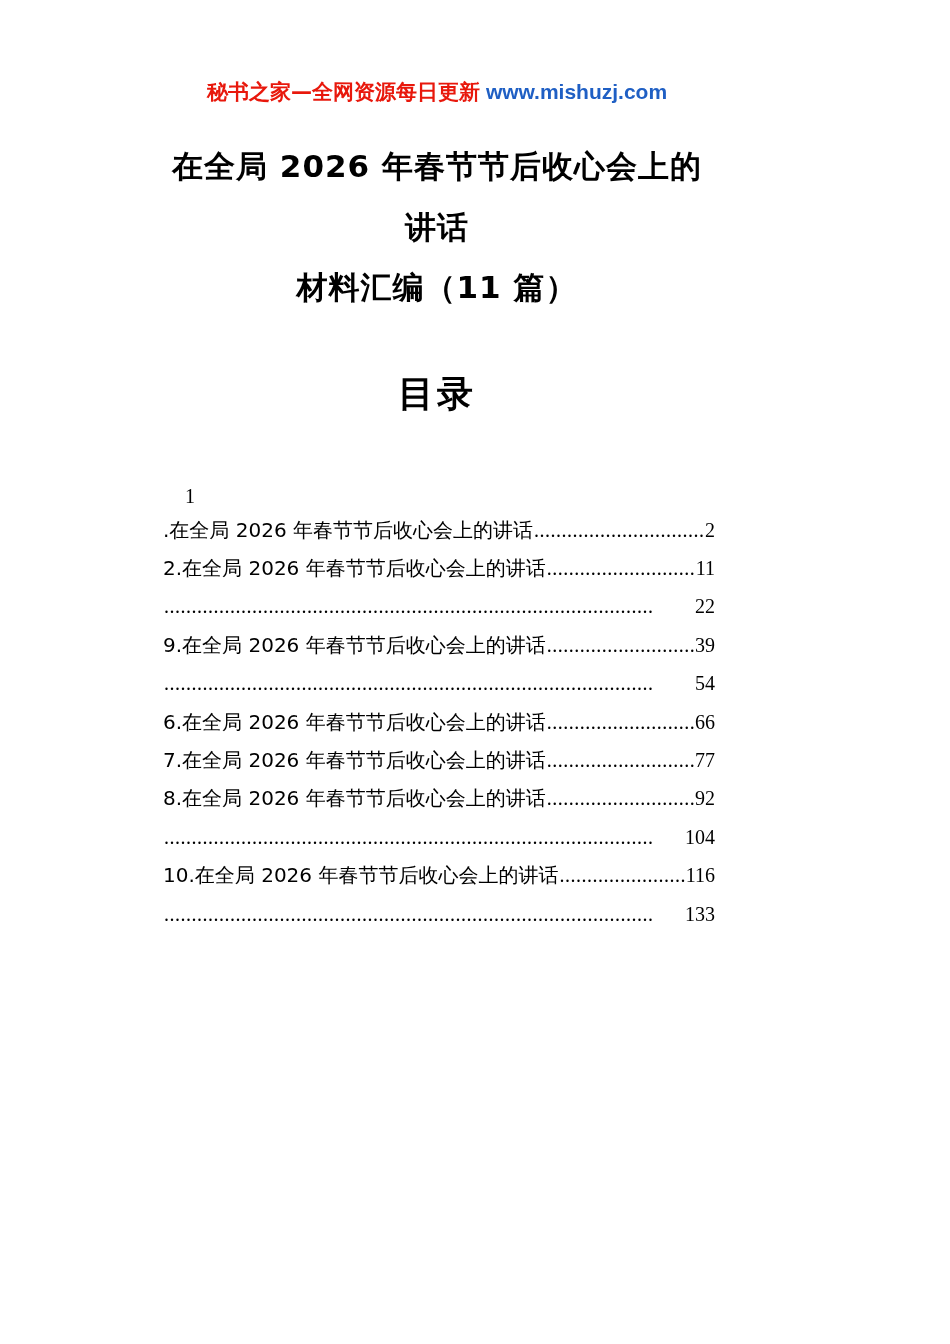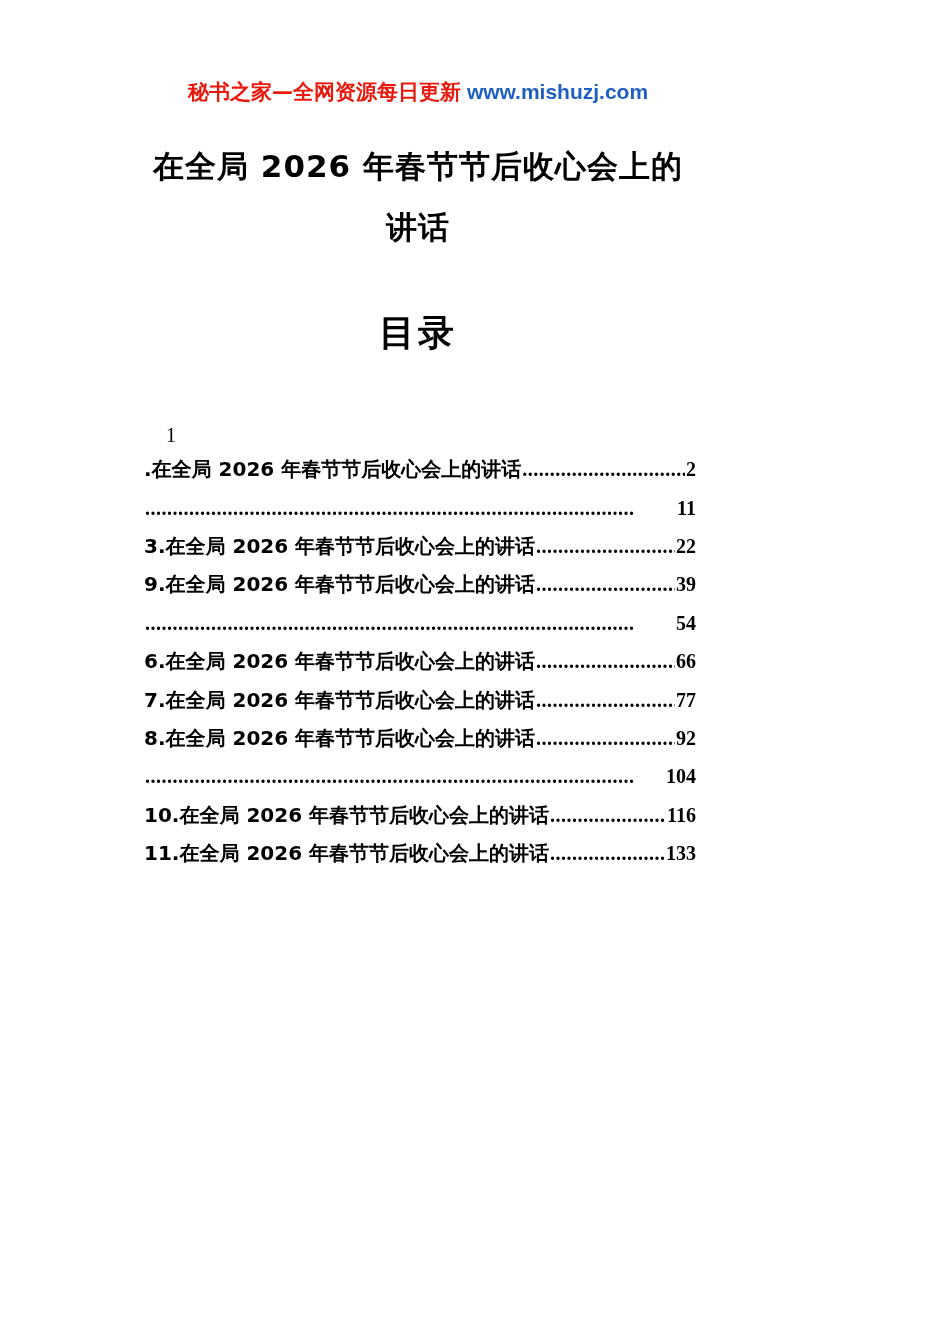--- a/index.html
+++ b/index.html
@@ -14,20 +14,21 @@
     color: #000000;
     position: relative;
     overflow: hidden;
   }
   .page {
     width: 836px;
     height: 1344px;
     box-sizing: border-box;
     padding: 78px 140px 16px 140px;
     position: relative;
+    margin-left: 19px;
   }
   
   .site-header {
     text-align: center;
     font-size: 21px;
     line-height: 1.3;
     white-space: nowrap;
     margin-bottom: 30px;
     font-family: "Liberation Sans", sans-serif;
   }
@@ -80,21 +81,20 @@
     font-family: "Liberation Serif", serif;
     padding-left: 22px;
     line-height: 1.5;
   }
   .toc-row {
     display: flex;
     align-items: flex-start;
     font-size: 21px;
     line-height: 1.92;
     white-space: nowrap;
-    font-weight: bold;
   }
   .toc-row .label {
     font-family: "DejaVu Sans", sans-serif;
     font-size: 20px;
   }
   .toc-row .leader {
     flex: 1 1 auto;
     overflow: hidden;
     white-space: nowrap;
     font-family: "Liberation Serif", serif;
@@ -112,38 +112,39 @@
 <body>
 
 <div class="page">
 
   <div class="site-header">
     <span class="brand">秘书之家</span><span class="tagline">—全网资源每日更新</span><span class="site-url">www.mishuzj.com</span>
   </div>
 
   <div class="doc-title">
     <span class="line1">在全局 2026 年春节节后收心会上的讲话</span>
+    <span class="line2">材料汇编（11 篇）</span>
   </div>
 
   <div class="toc-heading">目录</div>
 
   <div class="toc">
     <div class="toc-first-num">1</div>
     <div id="toc-list">
         <div class="toc-row">
           <span class="label">.在全局 2026 年春节节后收心会上的讲话</span>
           <span class="leader">.........................................................................................</span>
           <span class="pagenum">2</span>
         </div>
         <div class="toc-row">
+          <span class="label">2.在全局 2026 年春节节后收心会上的讲话</span>
           <span class="leader">.........................................................................................</span>
           <span class="pagenum">11</span>
         </div>
         <div class="toc-row">
-          <span class="label">3.在全局 2026 年春节节后收心会上的讲话</span>
           <span class="leader">.........................................................................................</span>
           <span class="pagenum">22</span>
         </div>
         <div class="toc-row">
           <span class="label">9.在全局 2026 年春节节后收心会上的讲话</span>
           <span class="leader">.........................................................................................</span>
           <span class="pagenum">39</span>
         </div>
         <div class="toc-row">
           <span class="leader">.........................................................................................</span>
@@ -167,20 +168,19 @@
         <div class="toc-row">
           <span class="leader">.........................................................................................</span>
           <span class="pagenum">104</span>
         </div>
         <div class="toc-row">
           <span class="label">10.在全局 2026 年春节节后收心会上的讲话</span>
           <span class="leader">.........................................................................................</span>
           <span class="pagenum">116</span>
         </div>
         <div class="toc-row">
-          <span class="label">11.在全局 2026 年春节节后收心会上的讲话</span>
           <span class="leader">.........................................................................................</span>
           <span class="pagenum">133</span>
         </div>
       </div>
   </div>
 
 </div>
 
 </body></html>

